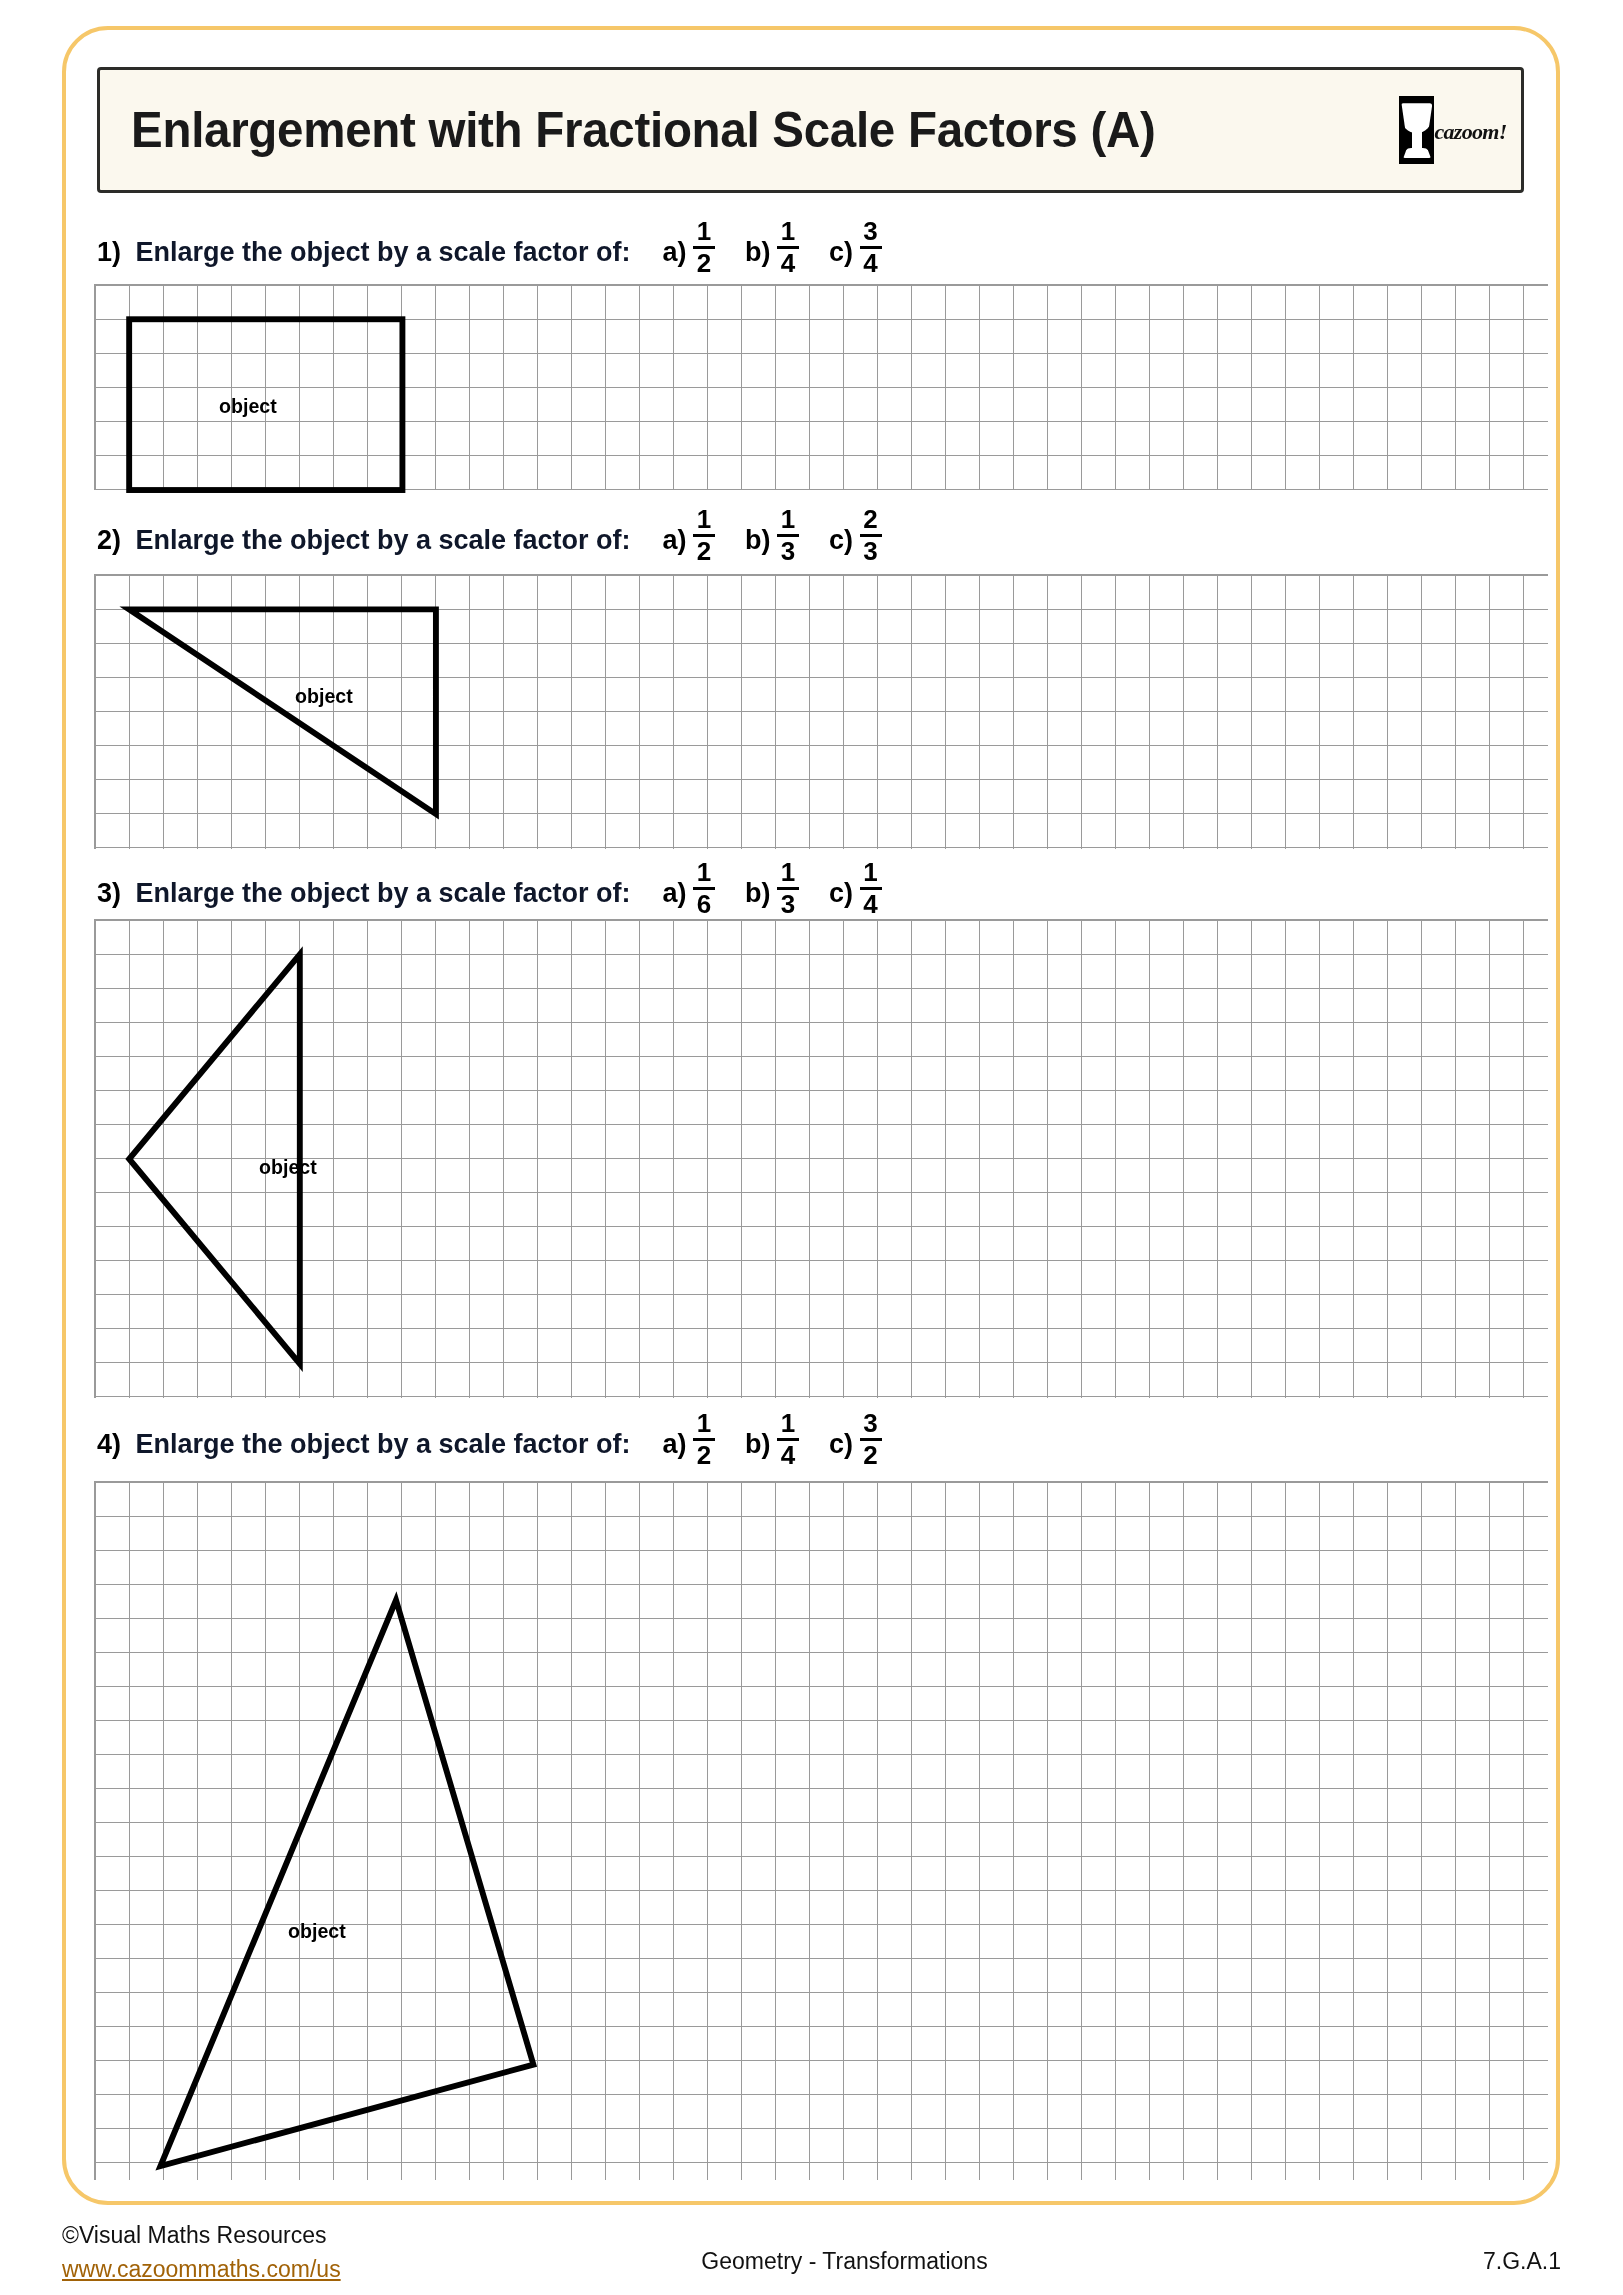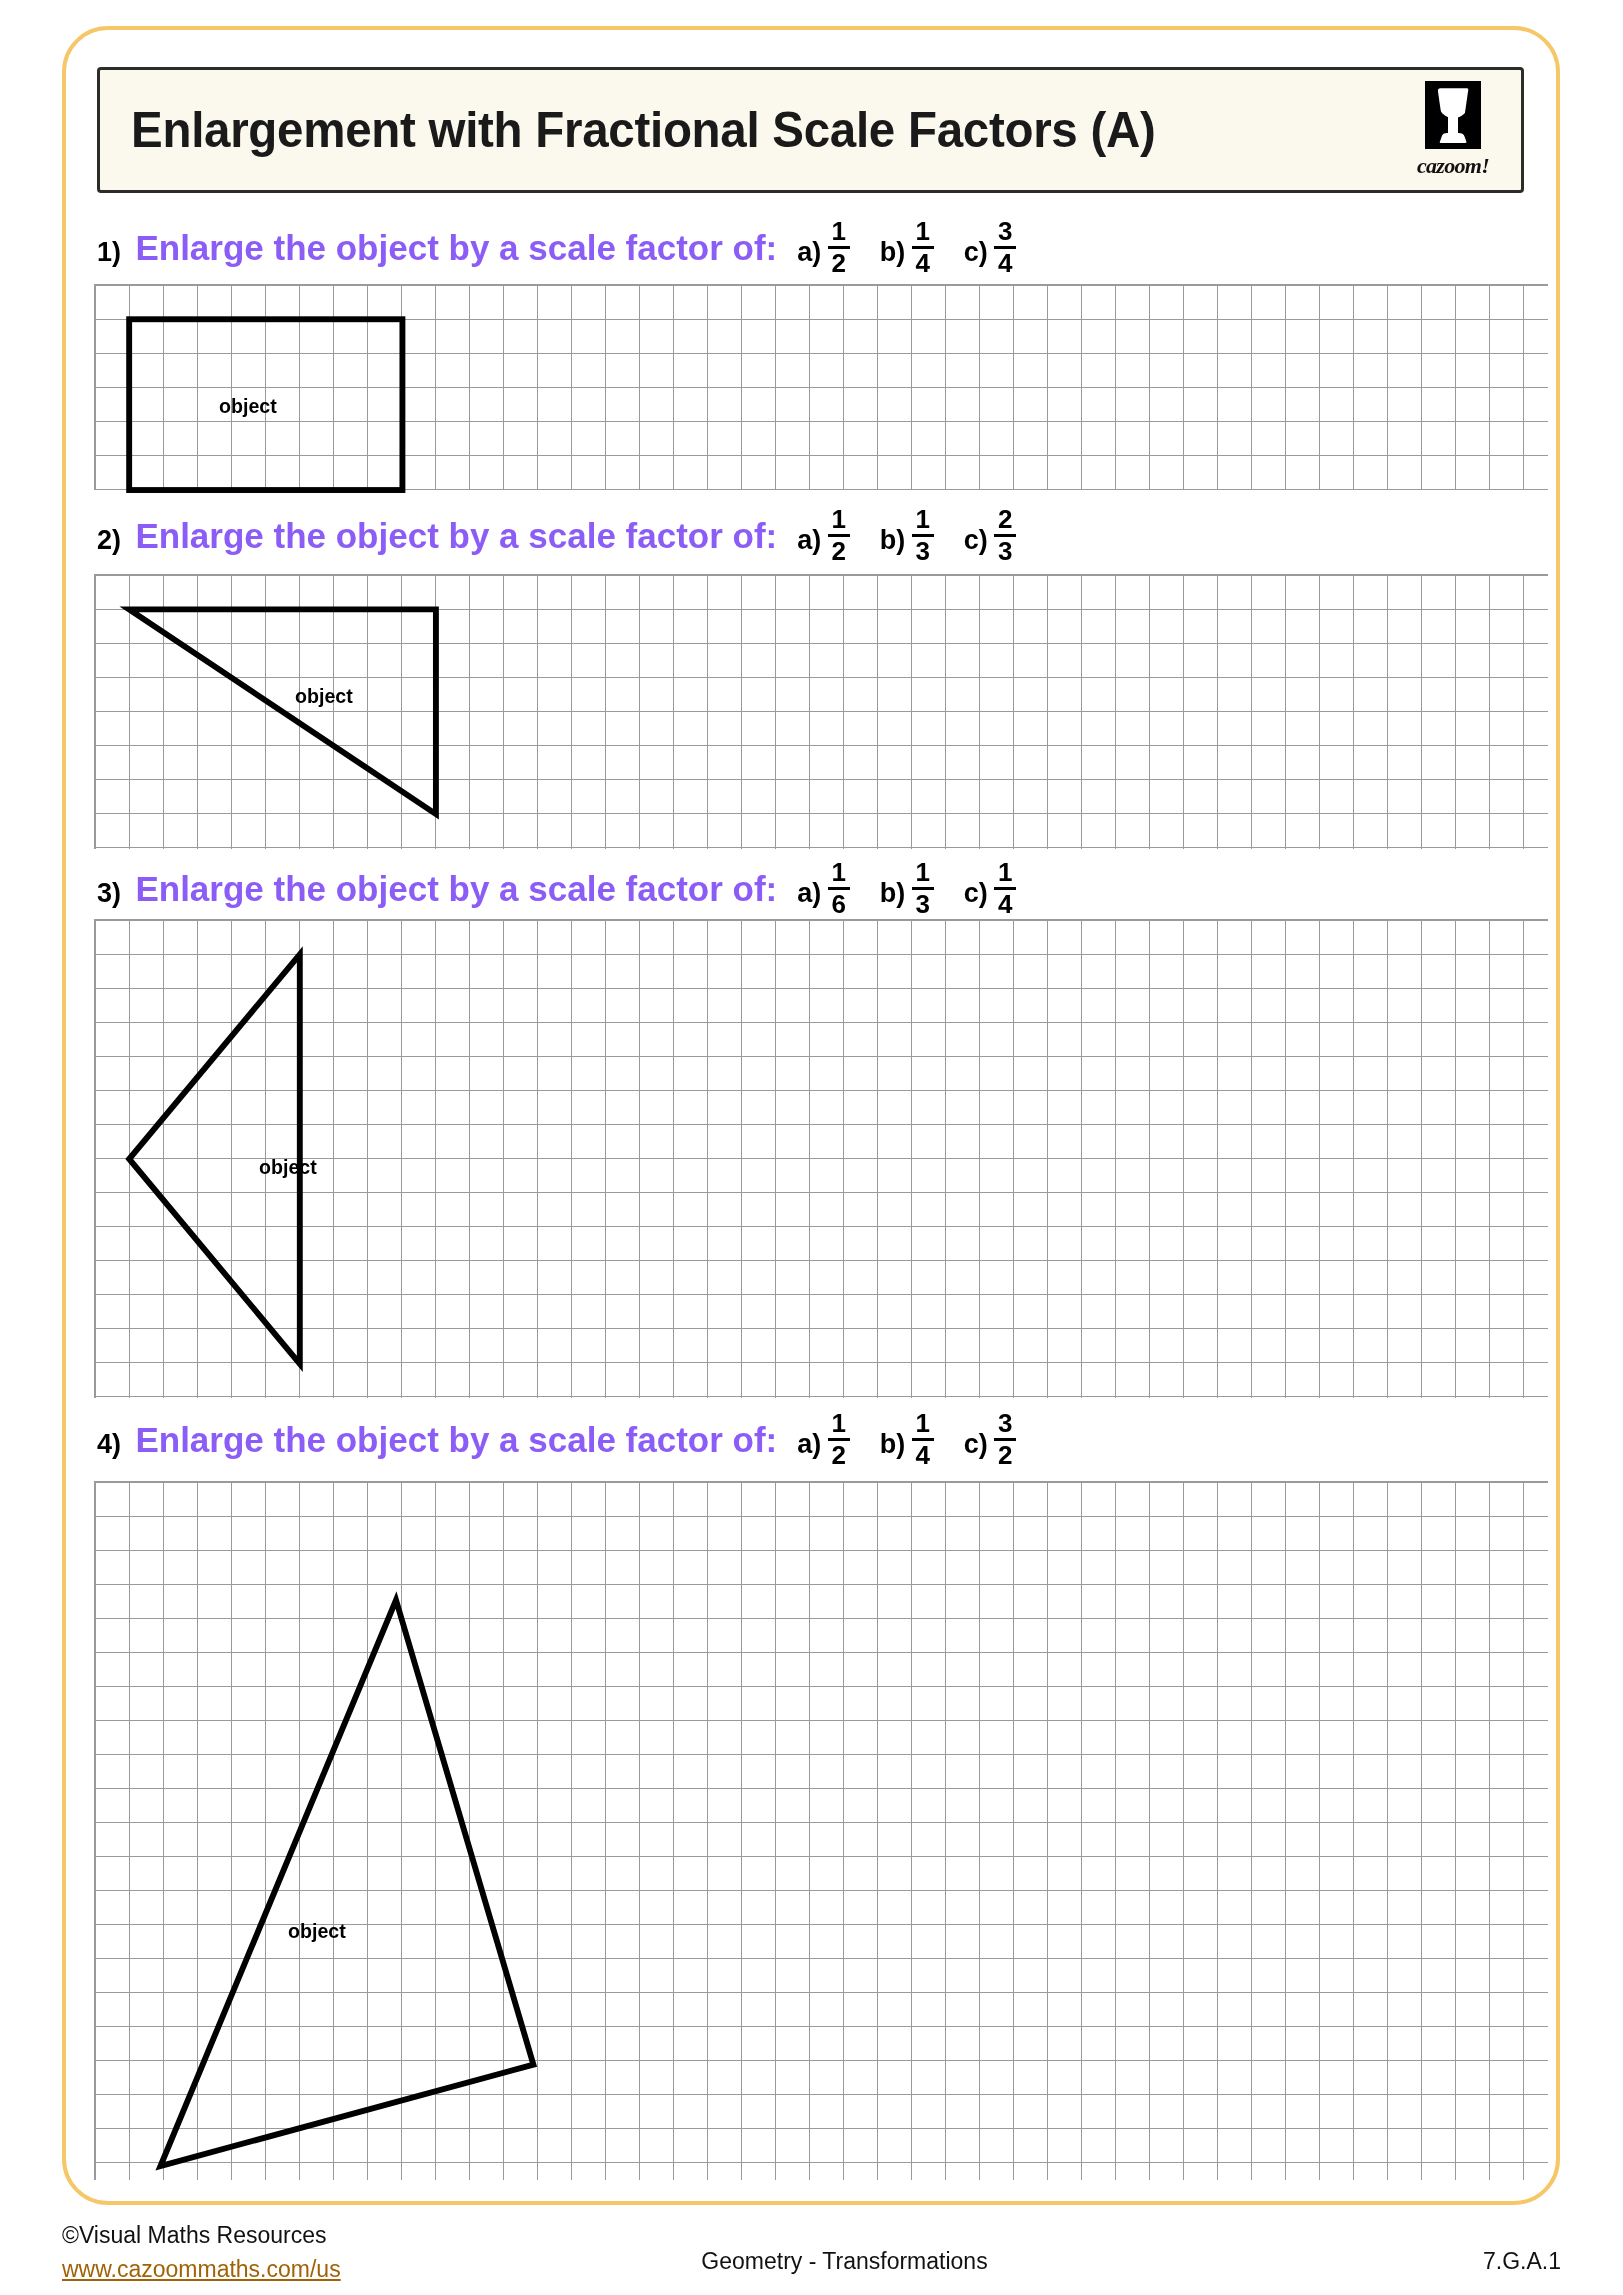--- a/index.html
+++ b/index.html
@@ -51,21 +51,20 @@
     letter-spacing: -0.3px;
     white-space: nowrap;
     transform: scaleX(0.95);
     transform-origin: left center;
   }
 
   
   .logo {
     width: 92px;
     display: flex;
-    flex-direction: column;
     align-items: center;
     justify-content: center;
   }
   .logo-mark {
     width: 56px;
     height: 68px;
     background: #000000;
     display: flex;
     align-items: center;
     justify-content: center;
@@ -121,24 +120,24 @@
     height: 52px;
     white-space: nowrap;
   }
   .q-num {
     font-size: 27px;
     font-weight: bold;
     color: #000;
     margin-right: 14.4px;
   }
   .q-text {
-    font-size: 35px;
-    font-weight: bold;
-    color: #8b5cf6;
-    margin-right: 20px;
+    font-size: 27px;
+    font-weight: bold;
+    color: #0f172a;
+    margin-right: 32px;
   }
   .opt {
     display: flex;
     align-items: flex-end;
     margin-right: 30px;
   }
   .opt-label {
     font-size: 27px;
     font-weight: bold;
     color: #000;

